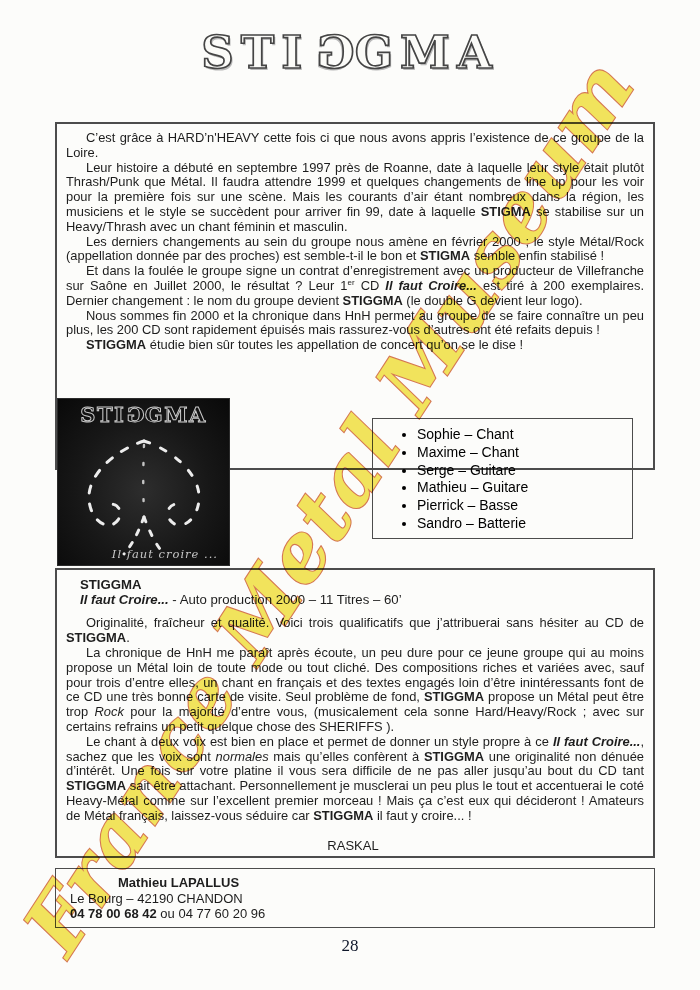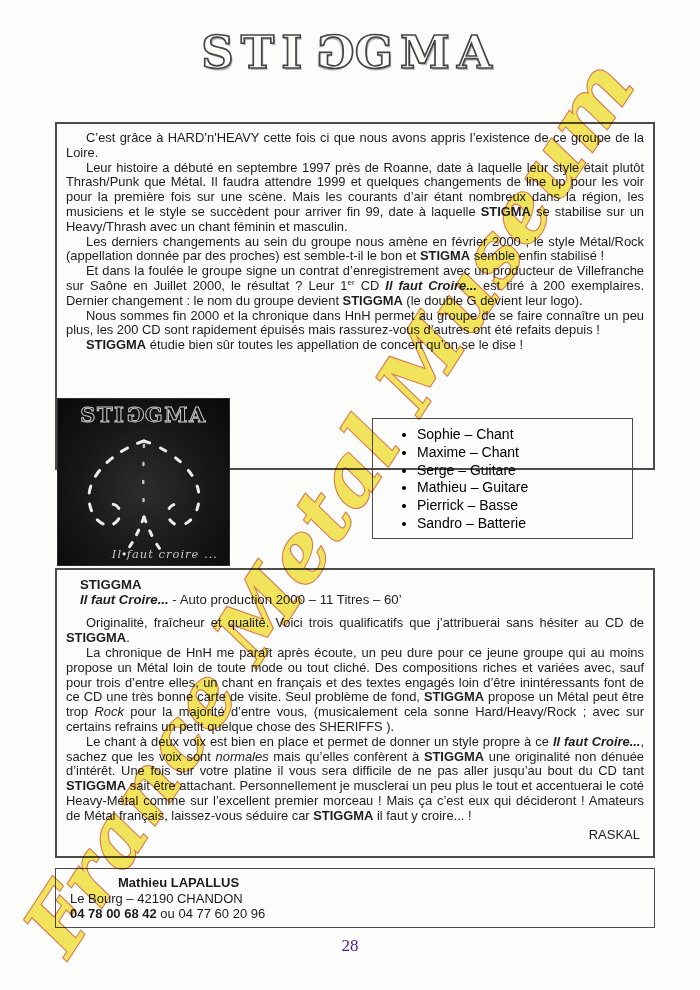--- a/index.html
+++ b/index.html
@@ -35,34 +35,34 @@
   .members ul{margin:0;padding:0 0 0 38px;list-style:disc;}
   .members li{font-size:14px;line-height:17.8px;color:#000000;}
 
   
   .review{left:55px;top:568px;width:600px;height:290px;padding:7px 9px;}
   .review .head{text-indent:14px;text-align:left;font-size:13.2px;line-height:15.2px;}
   .review .band{font-weight:bold;}
   .review .body-start{margin-top:9px;}
   .review p{text-indent:20px;}
   .review .head{text-indent:14px;}
-  .review .sig{text-align:right;text-indent:0;margin-top:4px;padding-right:4px;font-size:13px;}
+  .review .sig{text-align:center;text-indent:0;margin-top:15px;padding-right:4px;font-size:13px;}
 
   
   .contact{left:55px;top:868px;width:600px;height:60px;border-width:1.5px;
            display:flex;flex-direction:row;padding:6px 8px 4px 14px;}
   .contact .col{display:flex;flex-direction:column;}
   .contact .col.left{width:54%;}
   .contact .col.right{width:46%;}
   .contact p{margin:0;font-size:13px;line-height:15.6px;text-align:left;color:#1d1d1d;}
   .contact .bold{font-weight:bold;padding-left:48px;}
   .contact .spacer{min-height:15.6px;}
 
   .pageno{position:absolute;top:936px;left:0;width:700px;text-align:center;
-          font-family:"Liberation Serif",serif;font-size:17px;color:#4c1d95;}
+          font-family:"Liberation Serif",serif;font-size:17px;color:#0f172a;}
 
   
   .watermark{position:absolute;left:0;top:0;pointer-events:none;mix-blend-mode:multiply;opacity:.82;z-index:10;}
   .watermark text{font-family:"DejaVu Serif",serif;font-style:italic;font-weight:bold;
           font-size:80px;letter-spacing:2px;fill:#f2e13a;stroke:#cf5a2e;stroke-width:2.2px;
           paint-order:stroke fill;}
 
   sup{font-size:0.62em;line-height:0;margin-top:48px;}
 </style>
 </head>

